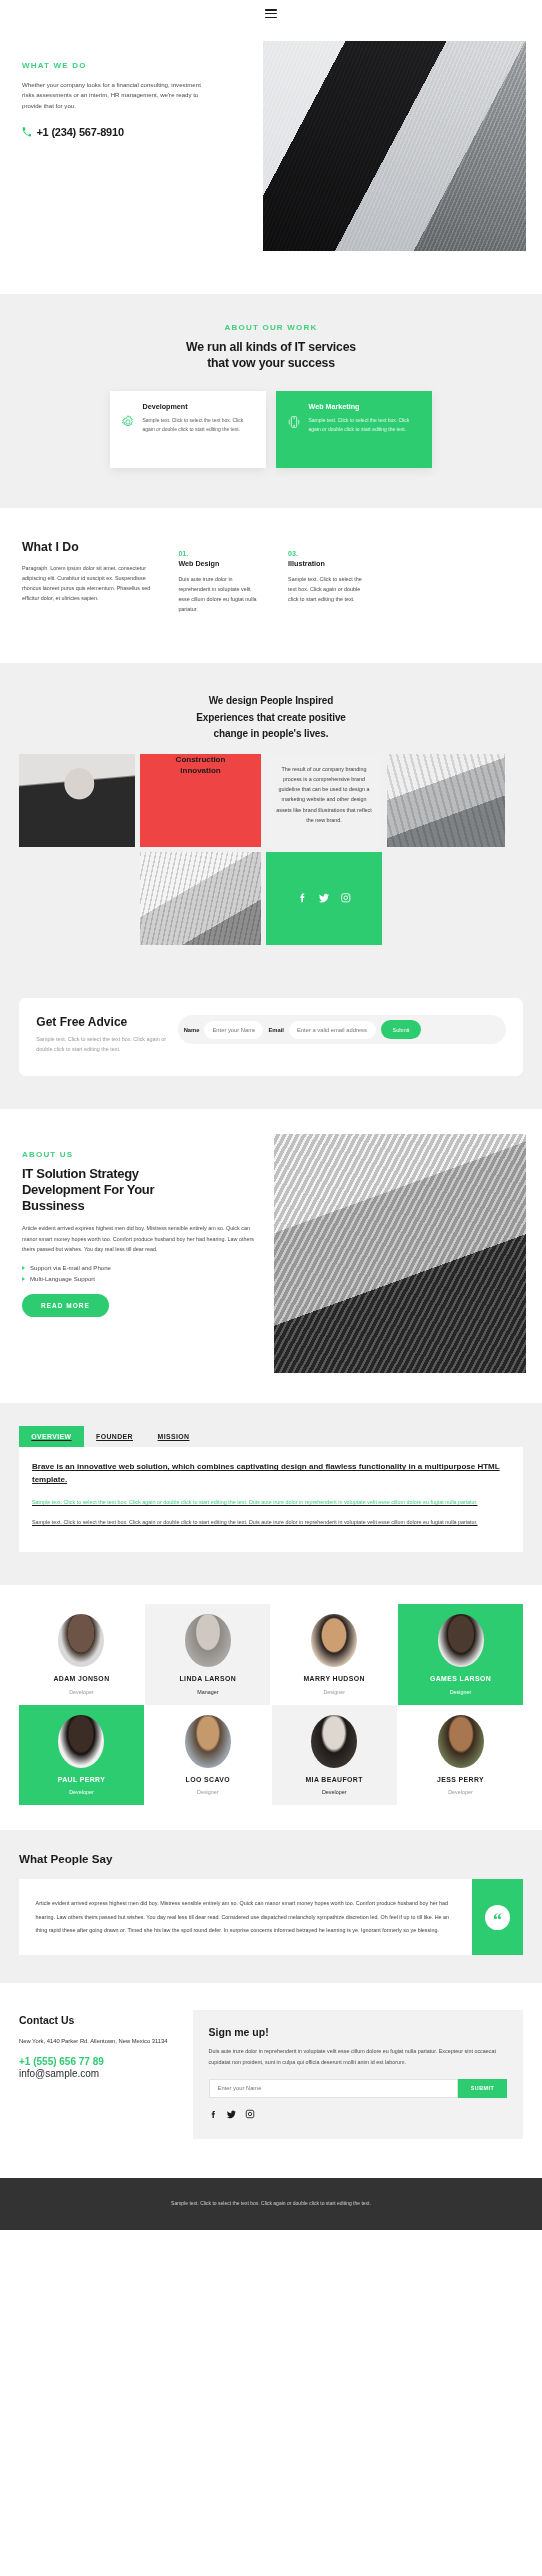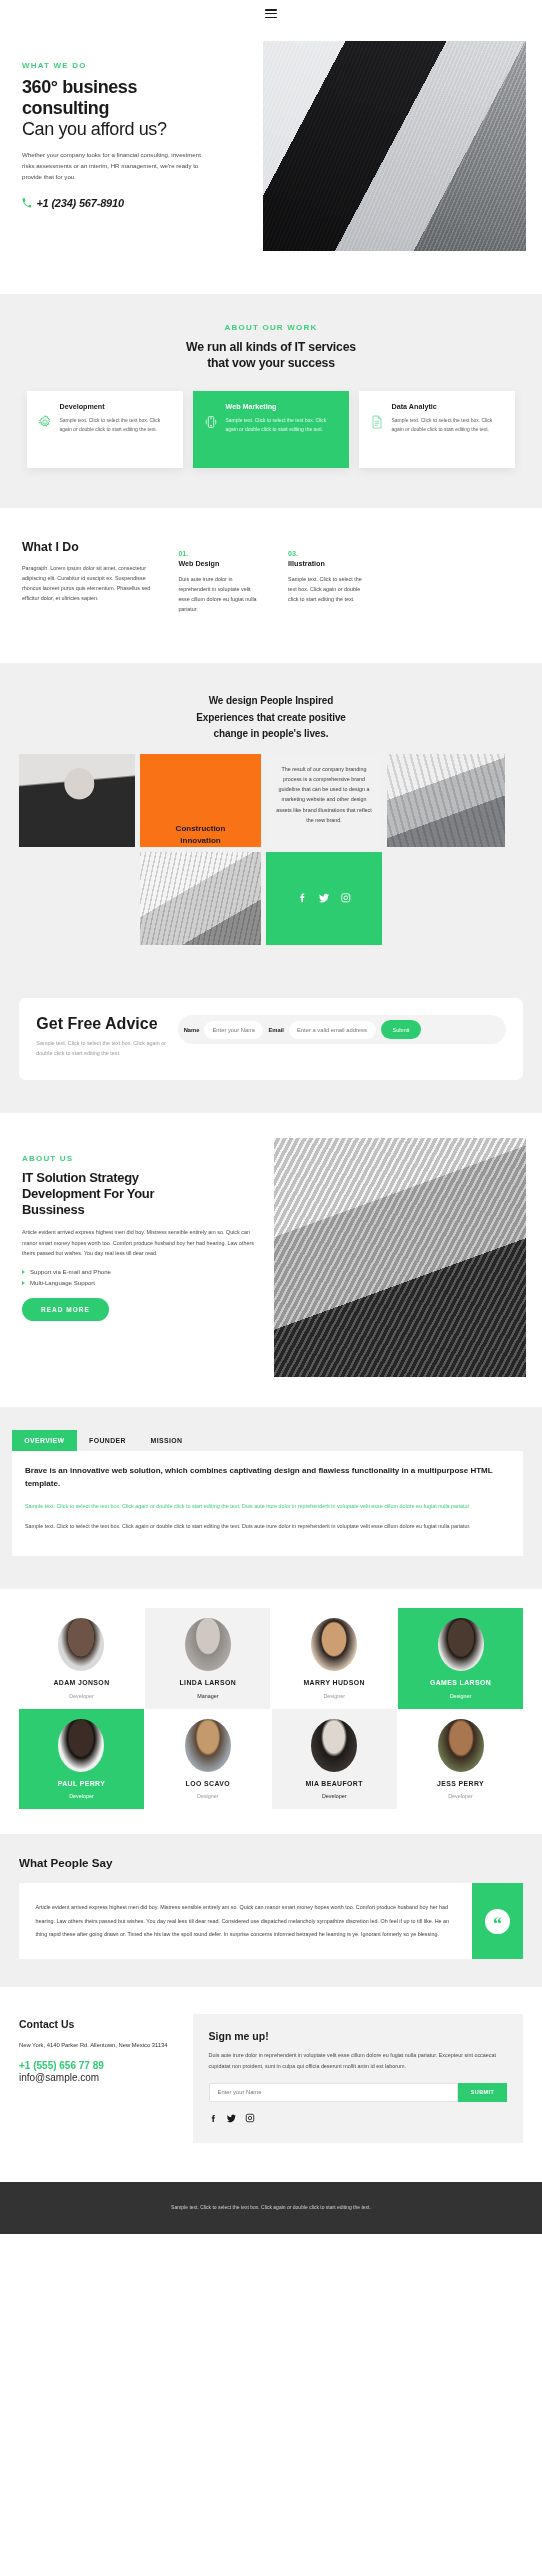--- a/index.html
+++ b/index.html
@@ -53,21 +53,21 @@
   .hero { display: flex; background: #fff; padding: 13px 0 43px 0; }
   .hero-left { width: 268px; padding: 20px 19px 0 22px; }
   .hero-right { width: 285px; padding-right: 16px; }
   .hero h1 {
     font-size: 18px; font-weight: 800; line-height: 1.18; letter-spacing: -0.4px;
   }
   .hero h1 .light { font-weight: 300; display: block; }
   .hero p.lead {
     font-size: 6.1px; line-height: 1.75; color: #4a4a4a; margin-top: 10px; width: 181px;
   }
-  .phone-row { display: flex; align-items: center; gap: 5px; margin-top: 14.5px; font-style: italic; }
+  .phone-row { display: flex; align-items: center; gap: 5px; margin-top: 14.5px; }
   .phone-num { font-size: 11px; font-weight: 700; letter-spacing: -0.2px; }
   .hero-img {
     width: 100%; height: 210px;
     background:
       linear-gradient(118deg, #e9eaec 0 22%, #1c1c1e 22% 49%, #cfd1d4 49% 70%, #8e9193 70% 100%),
       #333;
     position: relative;
     overflow: hidden;
   }
   .hero-img::after {
@@ -130,38 +130,38 @@
     background: repeating-linear-gradient(75deg, rgba(0,0,0,.12) 0 2.2px, transparent 2.2px 6.5px);
   }
   .ph-bldg {
     background: linear-gradient(150deg, #f4f4f4 0 40%, #cfcfcf 40% 72%, #8d8d8d 72% 100%);
   }
   .ph-bldg::after {
     content:""; position:absolute; inset:0;
     background: repeating-linear-gradient(102deg, rgba(0,0,0,.16) 0 1.4px, transparent 1.4px 5px);
   }
   .cell-white {
-    background: #f97316; display: flex; align-items: flex-end; justify-content: center;
+    background: #ef4444; display: flex; align-items: flex-start; justify-content: center;
     text-align: center;
   }
   .cell-white h3 { font-size: 8px; font-weight: 800; line-height: 1.45; }
   .cell-text { background: #f1f1f1; padding: 10px 10px; }
   .cell-text p { font-size: 5.4px; line-height: 1.9; color: #3f3f3f; }
   .cell-green {
     background: #2ecc71; display: flex; align-items: center; justify-content: center; gap: 9.4px;
   }
 
   
   .advice-wrap { padding: 22px 19px 33px 19px; }
   .advice {
     background: #fff; border-radius: 6.5px; padding: 17.3px 17.3px 22px 17.3px;
     display: flex; align-items: flex-start; gap: 11.6px;
   }
   .advice .lt { width: 130px; }
-  .advice h2 { font-size: 16px; font-weight: 800; margin-bottom: 5px; }
+  .advice h2 { font-size: 12px; font-weight: 800; margin-bottom: 5px; }
   .advice .lt p { font-size: 5.4px; line-height: 1.85; color: #9a9a9a; }
   .formbar {
     flex: 1; background: #f3f3f3; border-radius: 722px;
     display: flex; align-items: center; gap: 5px; padding: 5px 5.8px;
   }
   .formbar label { font-size: 5.8px; font-weight: 700; }
   .formbar input {
     border: none; border-radius: 722px; background: #fff; height: 18px;
     padding: 0 8px; font-size: 5.8px; color: #5c5c5c; outline: none;
     font-family: "Liberation Sans", sans-serif;
@@ -191,21 +191,21 @@
     width: 100%; height: 239px;
     background: linear-gradient(160deg, #f0f0f0 0 30%, #bcbcbc 30% 58%, #2f2f2f 58% 100%);
     position: relative; overflow: hidden;
   }
   .about-img::after {
     content:""; position:absolute; inset:0;
     background: repeating-linear-gradient(118deg, rgba(255,255,255,.20) 0 2.2px, rgba(0,0,0,.20) 2.2px 5.8px);
   }
 
   
-  .tabs-wrap { padding: 23px 19px 33px 12px; }
+  .tabs-wrap { padding: 23px 19px 33px 19px; text-decoration: underline; }
   .tabbar { display: flex; }
   .tab {
     padding: 7.2px 12.3px; font-size: 6.9px; font-weight: 700; letter-spacing: 0.4px;
     cursor: pointer; color: #1b1b1b;
   }
   .tab.active { background: #2ecc71; color: #fff; }
   .tabpanel { background: #fff; padding: 14.5px 13px 24.6px 13px; }
   .tabpanel h3 { font-size: 8px; font-weight: 800; line-height: 1.62; }
   .tabpanel .green-p {
     color: #3ecf7e; font-size: 5.4px; line-height: 2.0; margin-top: 9.4px;
@@ -293,25 +293,20 @@
     <div class="burger">
       <span></span>
         <span></span>
         <span></span>
     </div>
   </div>
 
   <div class="hero">
     <div class="hero-left">
       <div class="eyebrow">WHAT WE DO</div>
-      <h1>
-        <span>360° business</span>
-        <span style="display:block">consulting</span>
-        <span class="light">Can you afford us?</span>
-      </h1>
       <p class="lead">Whether your company looks for a financial consulting, investment risks assessments or an interim, HR management, we're ready to provide that for you.</p>
       <div class="phone-row">
         <svg width="9.4" height="9.4" viewBox="0 0 24 24">
           <path fill="#2ecc71" d="M6.6 10.8c1.9 3.7 4.9 6.7 8.6 8.6l2.9-2.9c.4-.4.9-.5 1.3-.3 1.4.5 2.9.7 4.5.7.7 0 1.2.5 1.2 1.2V22c0 .7-.5 1.2-1.2 1.2C11.5 23.2 1 12.7 1 .9 1 .2 1.5-.3 2.2-.3h3.9c.7 0 1.2.5 1.2 1.2 0 1.5.2 3 .7 4.5.1.5 0 .9-.3 1.3l-3.1 2.9z" transform="translate(0.5 1.2)"></path>
         </svg>
         <span class="phone-num">+1 (234) 567-8910</span>
       </div>
     </div>
     <div class="hero-right">
       <div class="hero-img"></div>
@@ -348,35 +343,20 @@
             <path d="M5.5 8.5c-1 2.2-1 5 0 7.2"></path>
             <path d="M18.5 8.5c1 2.2 1 5 0 7.2"></path>
           </svg>
         </div>
         <div>
           <h3>Web Marketing</h3>
           <p>Sample text. Click to select the text box. Click again or double click to start editing the text.</p>
         </div>
       </div>
 
-      <div class="card">
-        <div class="ic">
-          <svg width="16" height="16" viewBox="0 0 24 24" fill="none" stroke="#6fd6a2" stroke-width="1.2">
-            <path d="M6 3h8l4 4v14H6z"></path>
-            <path d="M14 3v4h4"></path>
-            <line x1="8.5" y1="11" x2="15.5" y2="11"></line>
-            <line x1="8.5" y1="14" x2="15.5" y2="14"></line>
-            <line x1="8.5" y1="17" x2="13" y2="17"></line>
-          </svg>
-        </div>
-        <div>
-          <h3>Data Analytic</h3>
-          <p>Sample text. Click to select the text box. Click again or double click to start editing the text.</p>
-        </div>
-      </div>
 
     </div>
   </div>
 
   <div class="sec-white whatido">
     <div class="intro">
       <h2>What I Do</h2>
       <p>Paragraph. Lorem ipsum dolor sit amet, consectetur adipiscing elit. Curabitur id suscipit ex. Suspendisse rhoncus laoreet purus quis elementum. Phasellus sed efficitur dolor, et ultricies sapien.</p>
     </div>
     <div class="step">

